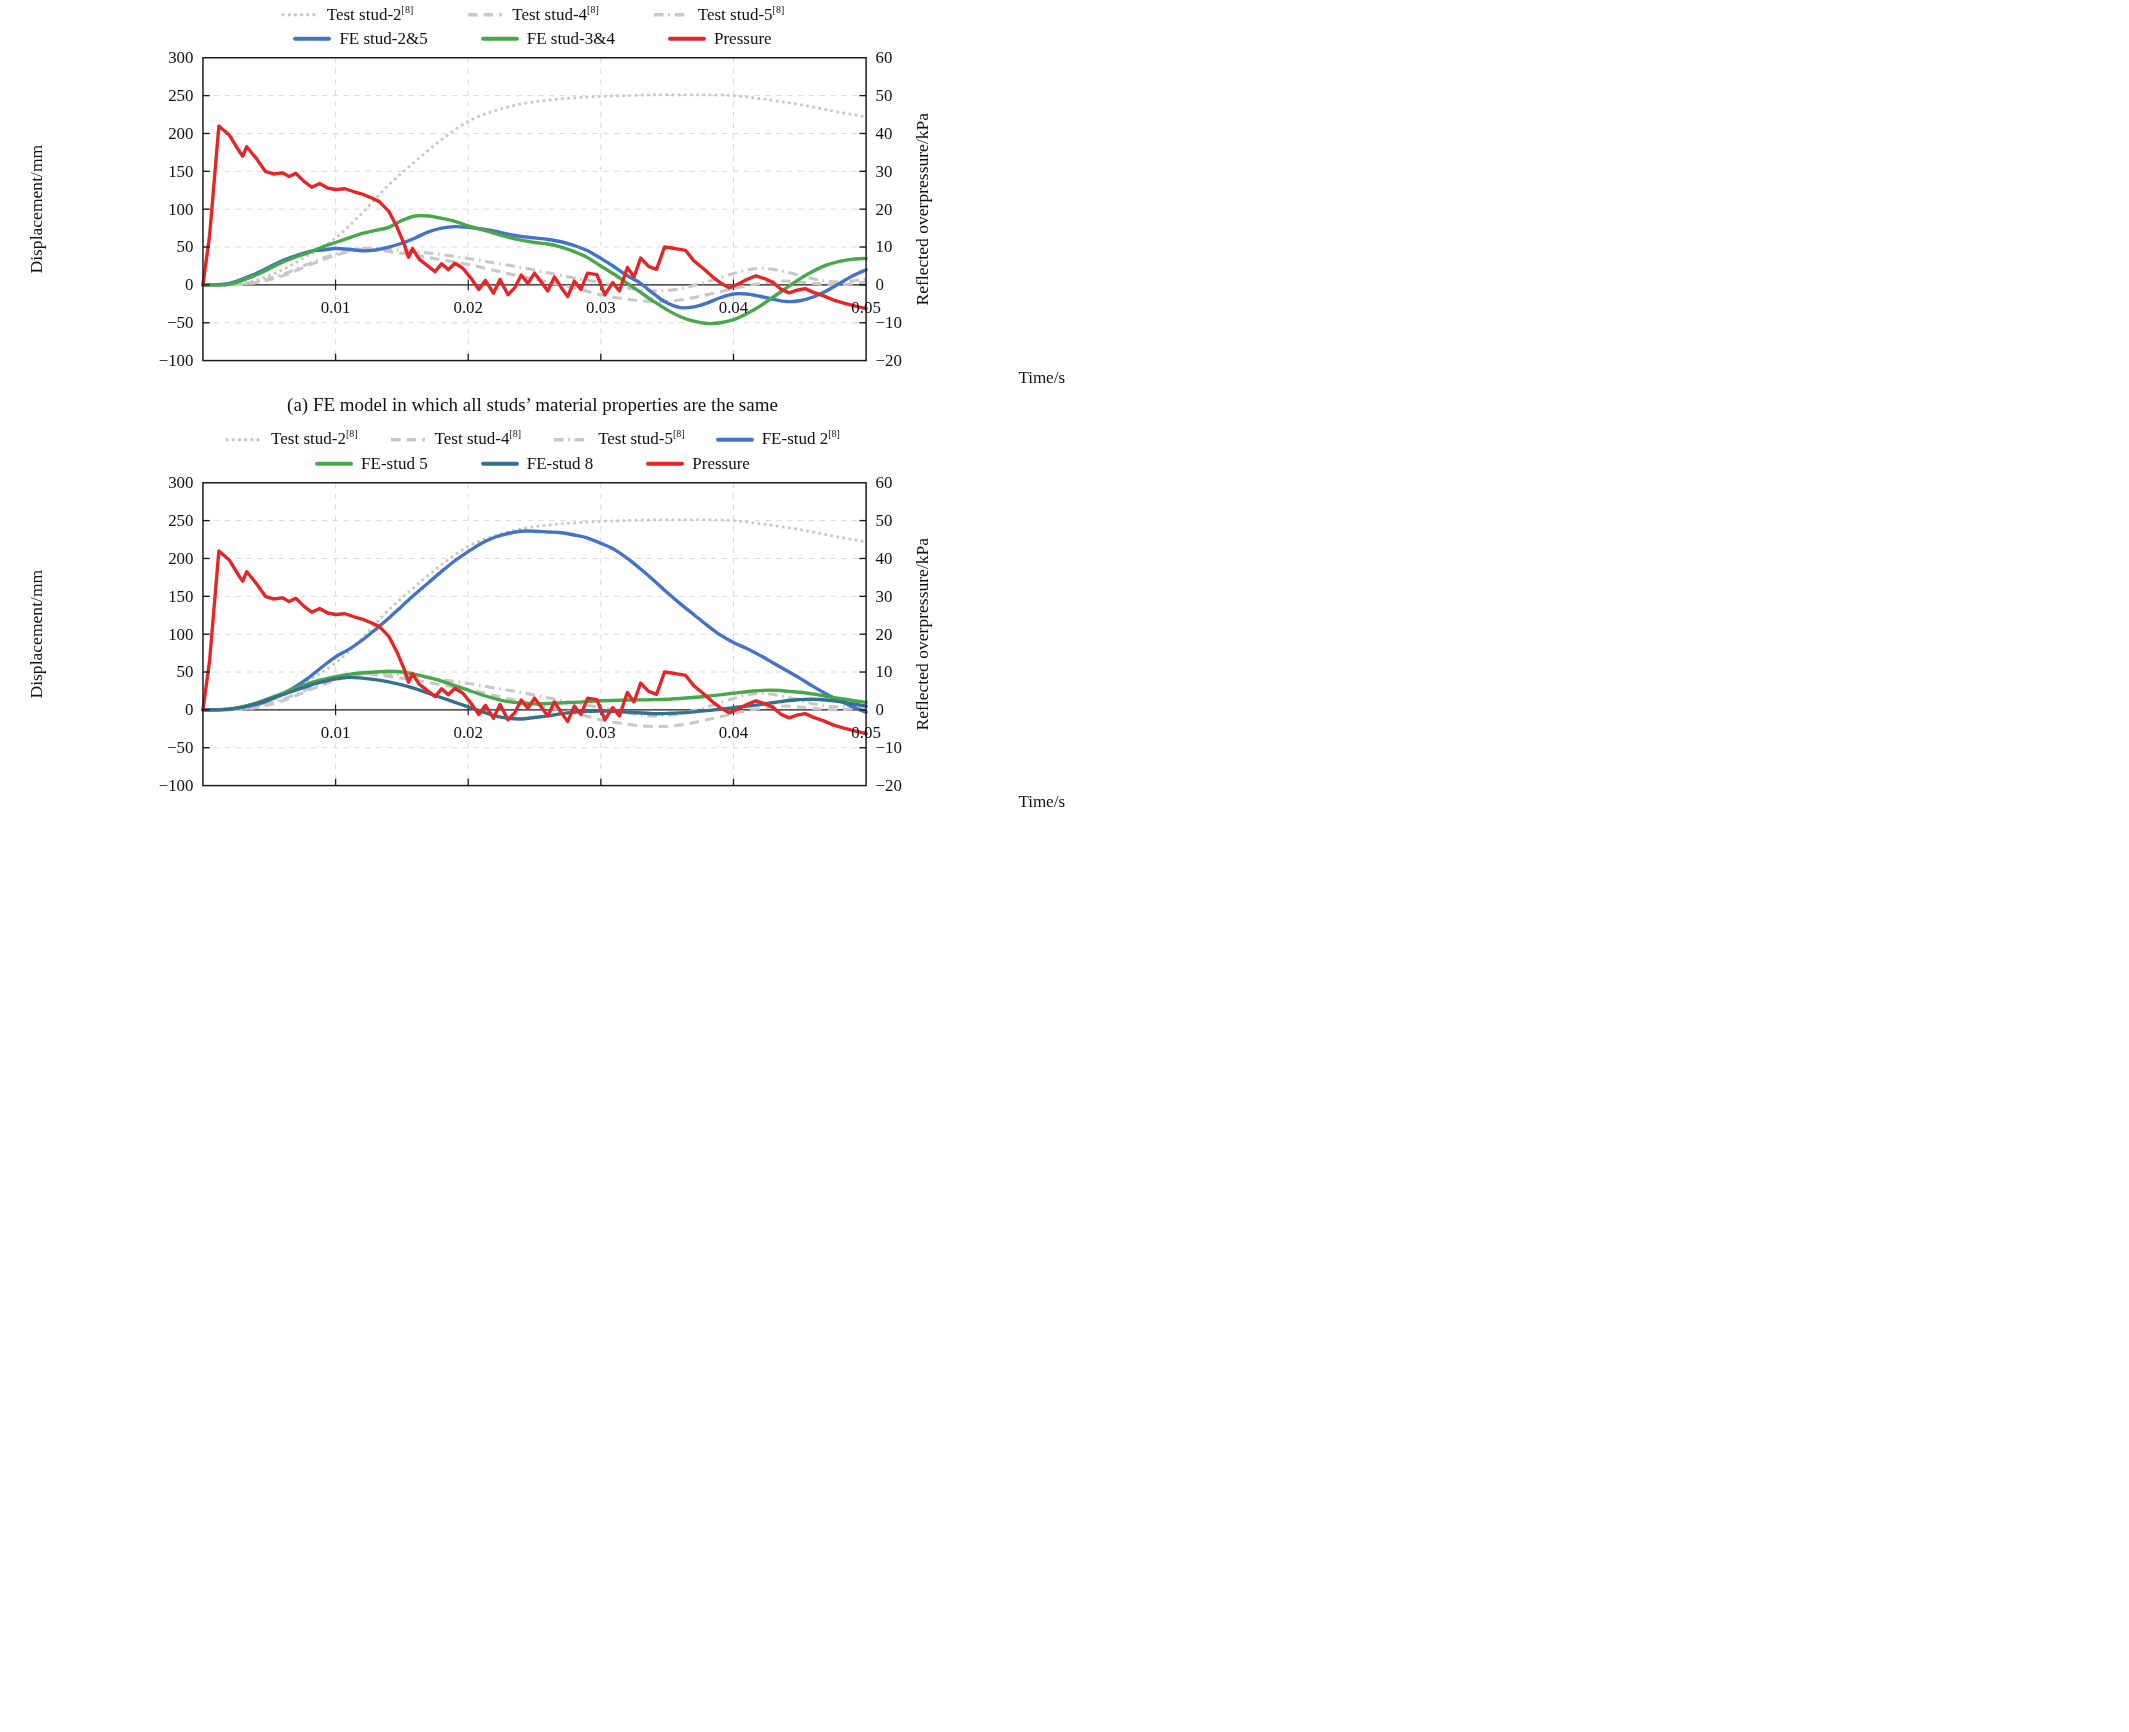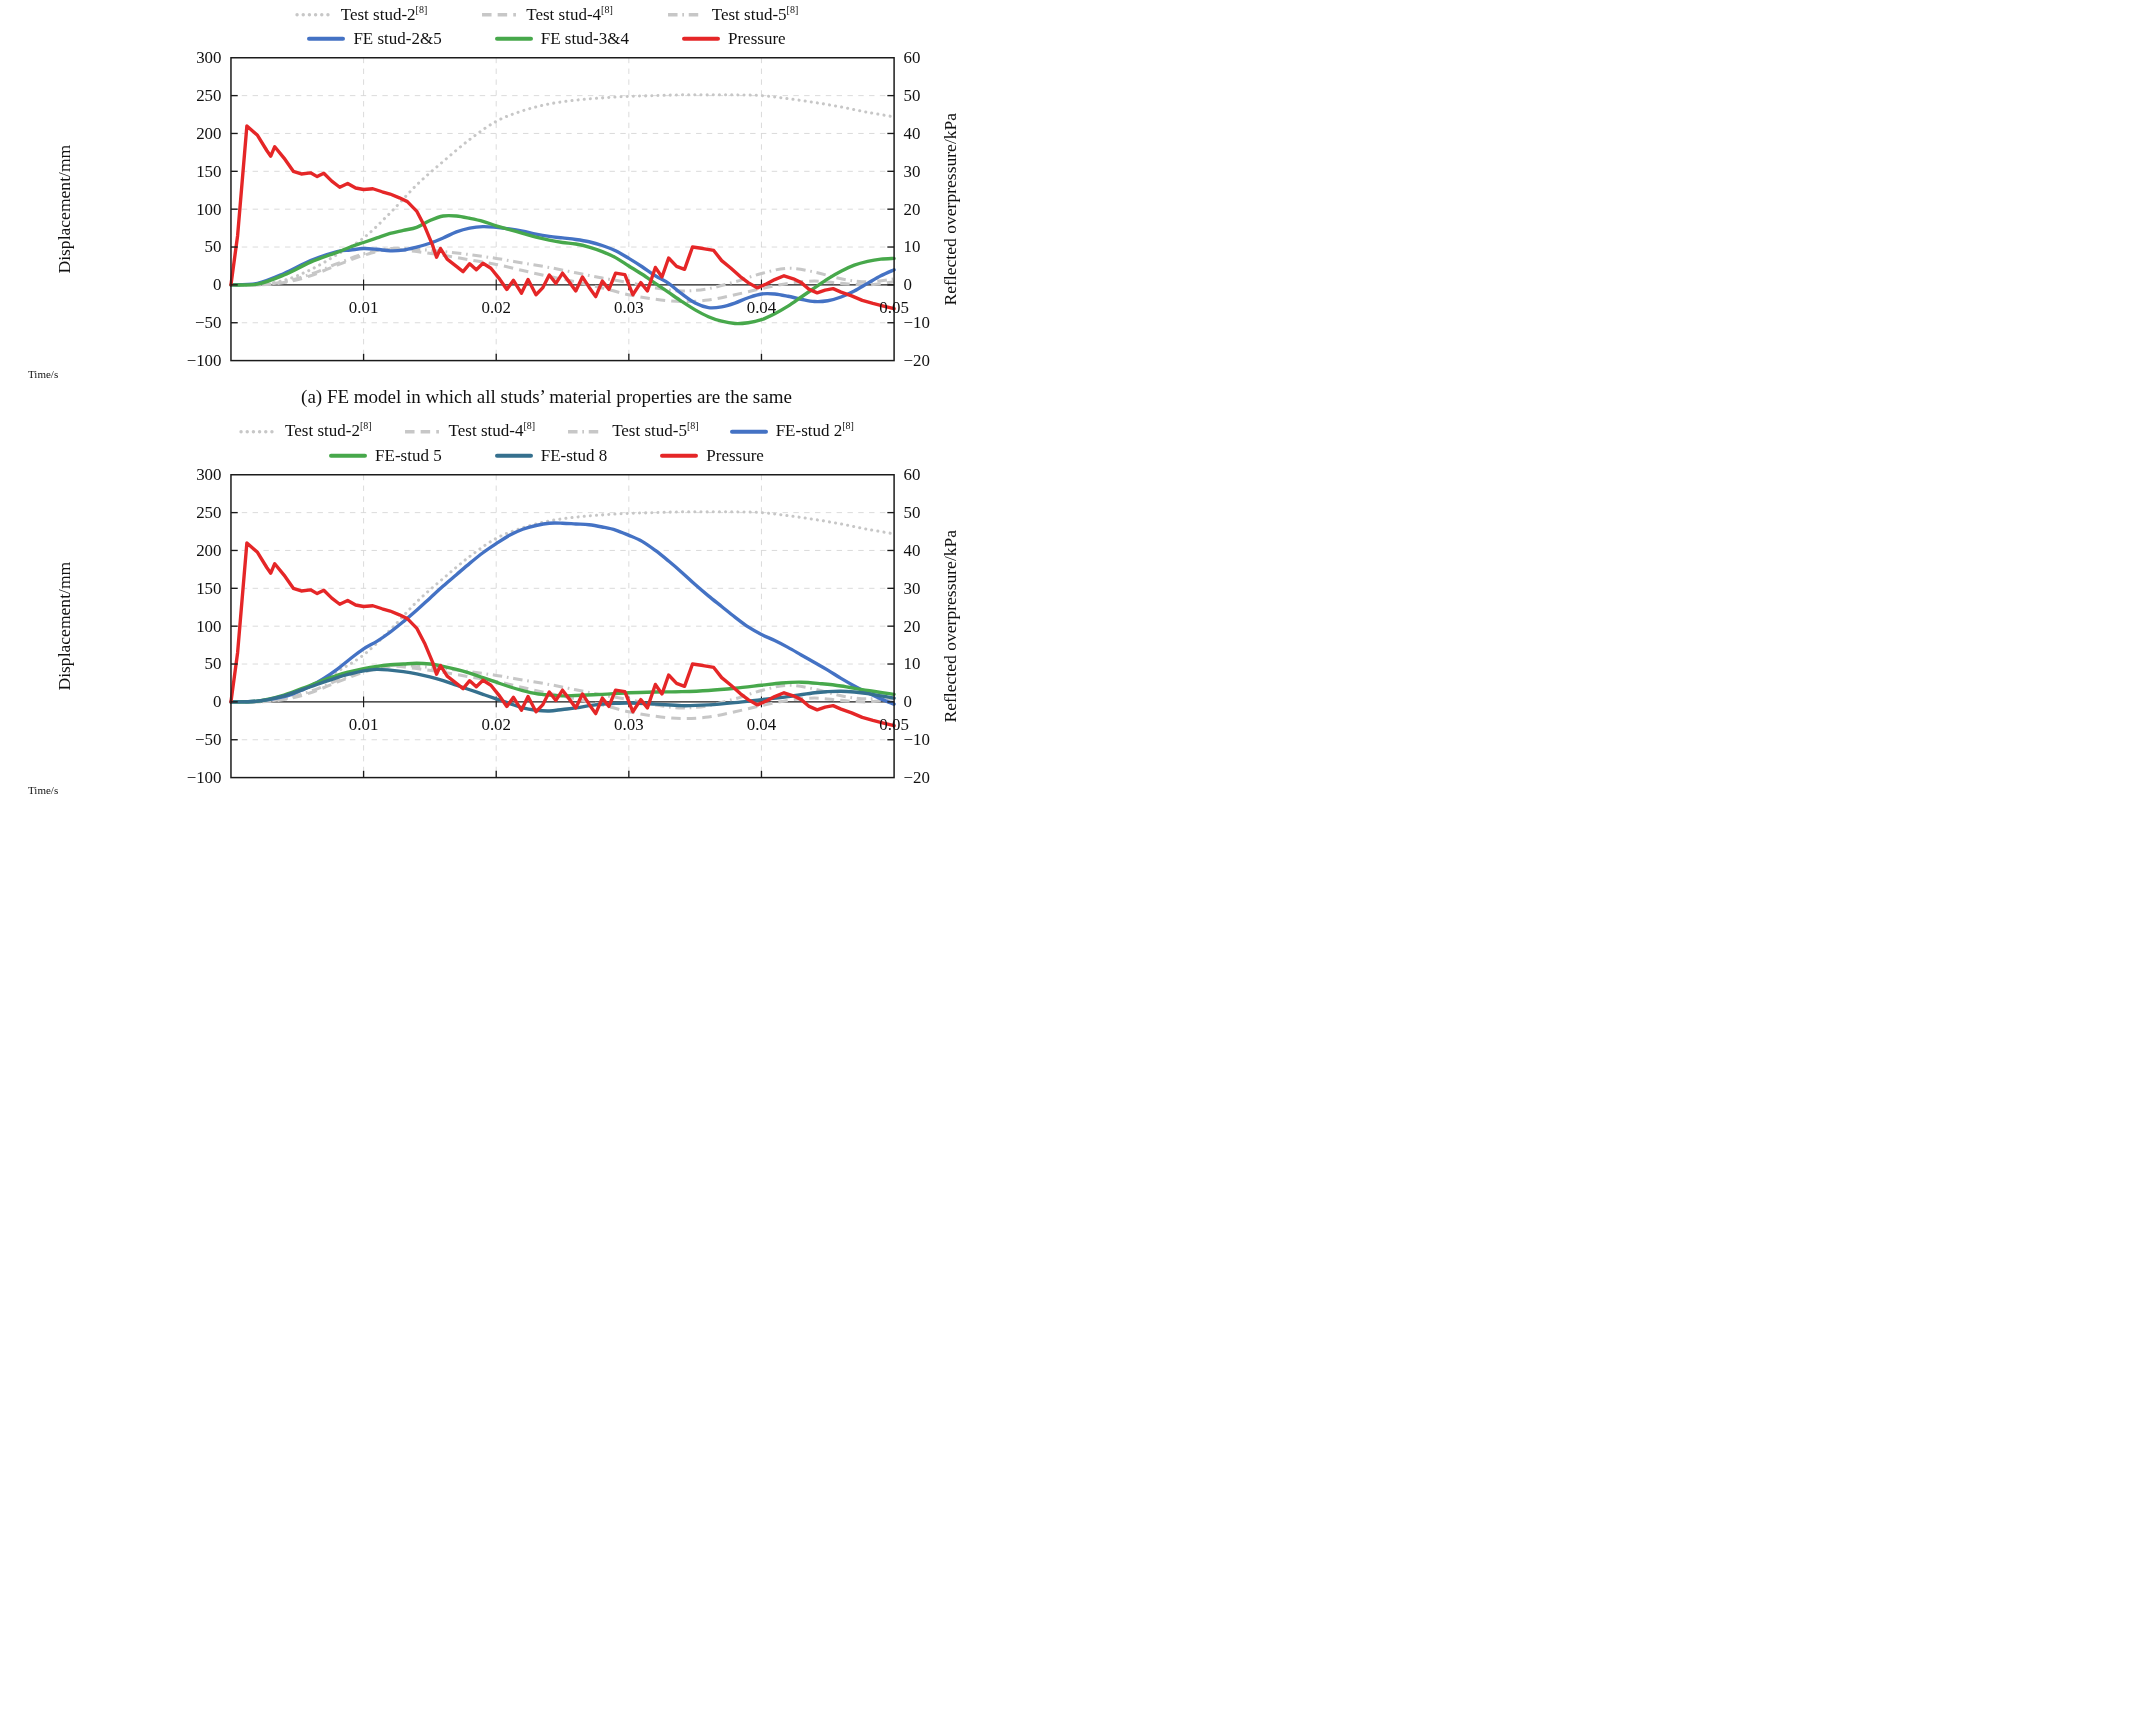--- a/index.html
+++ b/index.html
@@ -1,28 +1,28 @@
 <!DOCTYPE html>
 <html style="font-size:10.8px"><head>
 <meta charset="utf-8">
 <style>
   html,body{margin:0;padding:0;background:#ffffff;}
   body{width:1065px;font-family:"Liberation Serif","DejaVu Serif",serif;color:#111;}
   .page{width:1065px;padding-top:4px;}
-  .chart-section{margin-bottom:12px;padding-left:28px;}
+  .chart-section{margin-bottom:12px;}
   .legend{display:flex;flex-direction:column;align-items:center;row-gap:2.7px;margin-bottom:1.4px;}
   .legend-row{display:flex;justify-content:center;align-items:center;}
   .legend-row.gap-wide{column-gap:53px;}
   .legend-row.gap-med{column-gap:31px;}
   .legend-item{display:flex;align-items:center;column-gap:8px;height:21.6px;}
   .legend-label{font-size:17px;white-space:nowrap;}
   .legend-label sup{font-size:10px;line-height:0;}
   svg{display:block;}
   svg text{font-family:"Liberation Serif","DejaVu Serif",serif;fill:#111;}
-  .x-axis-title{text-align:left;font-size:11px;margin-top:1.4px;}
+  .x-axis-title{text-align:right;font-size:17px;margin-top:1.4px;}
   .caption{text-align:center;font-size:19px;margin-top:6.8px;}
 </style>
 </head>
 <body>
 
 <div class="page">
 
   <section class="chart-section">
     <div class="legend" id="legend-0">
         <div class="legend-row gap-wide">

